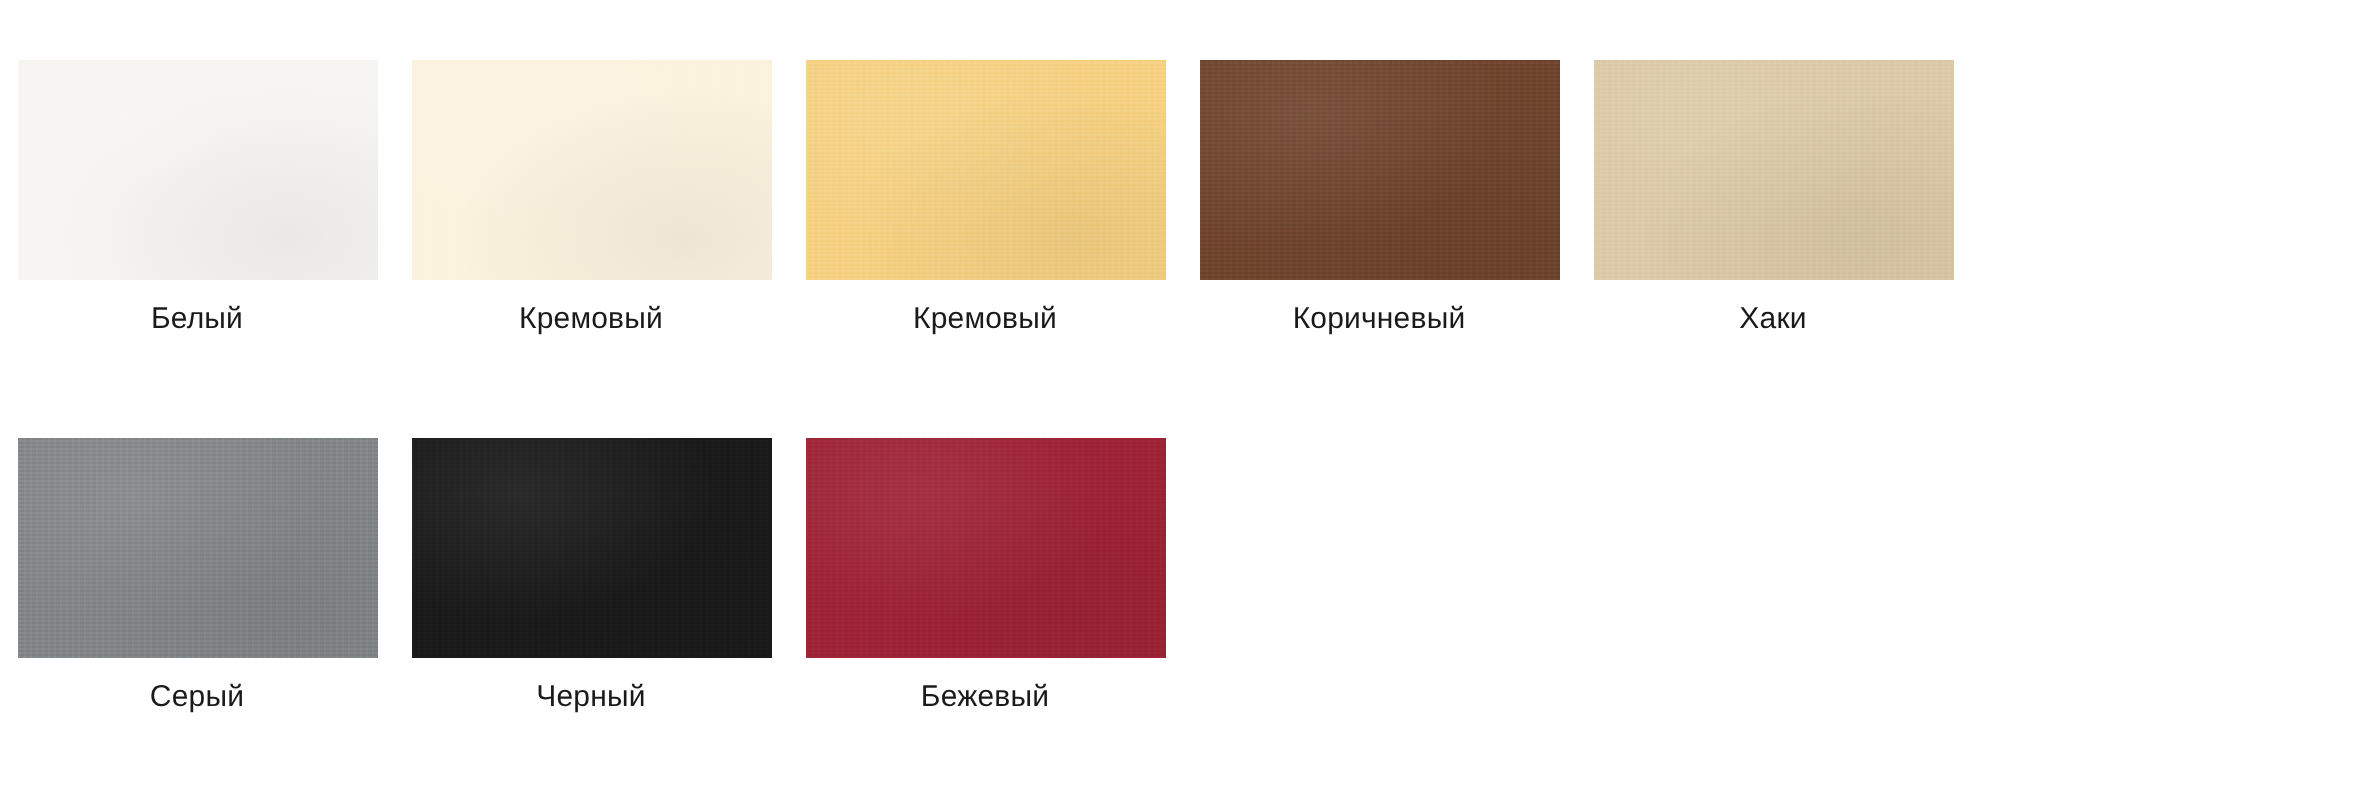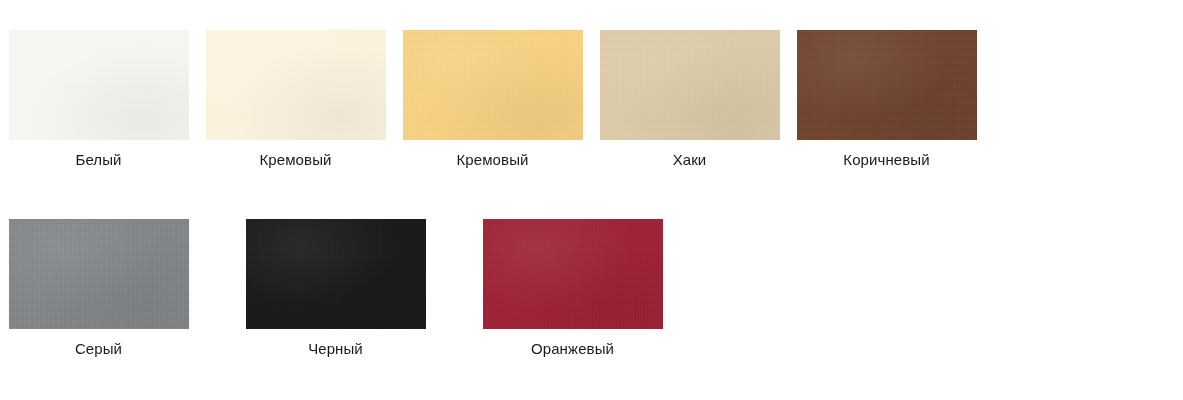--- a/index.html
+++ b/index.html
@@ -25,21 +25,21 @@
 
   .swatch-row {
     display: flex;
     flex-direction: row;
     align-items: flex-start;
     justify-content: flex-start;
     width: 1183px;
   }
 
   .swatch-row.row-1 { padding-top: 30px; }
-  .swatch-row.row-2 { padding-top: 50px; gap: 40px; }
+  .swatch-row.row-2 { padding-top: 50px; }
 
   .swatch-cell {
     width: 197px;
     min-width: 197px;
     display: flex;
     flex-direction: column;
     align-items: center;
     box-sizing: border-box;
   }
 
@@ -103,46 +103,46 @@
       <div class="swatch-chip" style="background-color: rgb(251, 242, 222);"></div>
       <div class="swatch-label">Кремовый</div>
     </div>
 
     <div class="swatch-cell">
       <div class="swatch-chip" style="background-color: rgb(245, 209, 132);"></div>
       <div class="swatch-label">Кремовый</div>
     </div>
 
     <div class="swatch-cell">
-      <div class="swatch-chip" style="background-color: rgb(220, 202, 168);"></div>
-      <div class="swatch-label">Хаки</div>
+      <div class="swatch-chip" style="background-color: rgb(113, 70, 47);"></div>
+      <div class="swatch-label">Коричневый</div>
     </div>
 
     <div class="swatch-cell">
-      <div class="swatch-chip" style="background-color: rgb(113, 70, 47);"></div>
-      <div class="swatch-label">Коричневый</div>
+      <div class="swatch-chip" style="background-color: rgb(220, 202, 168);"></div>
+      <div class="swatch-label">Хаки</div>
     </div>
 
 
   </div>
 
   <div class="swatch-row row-2">
 
     <div class="swatch-cell">
       <div class="swatch-chip" style="background-color: rgb(132, 135, 138);"></div>
       <div class="swatch-label">Серый</div>
     </div>
 
 
     <div class="swatch-cell">
       <div class="swatch-chip" style="background-color: rgb(27, 27, 28);"></div>
       <div class="swatch-label">Черный</div>
     </div>
 
     <div class="swatch-cell">
       <div class="swatch-chip" style="background-color: rgb(158, 36, 55);"></div>
-      <div class="swatch-label">Оранжевый</div>
+      <div class="swatch-label">Бежевый</div>
     </div>
 
 
   </div>
 
 </div>
 
 </body></html>

